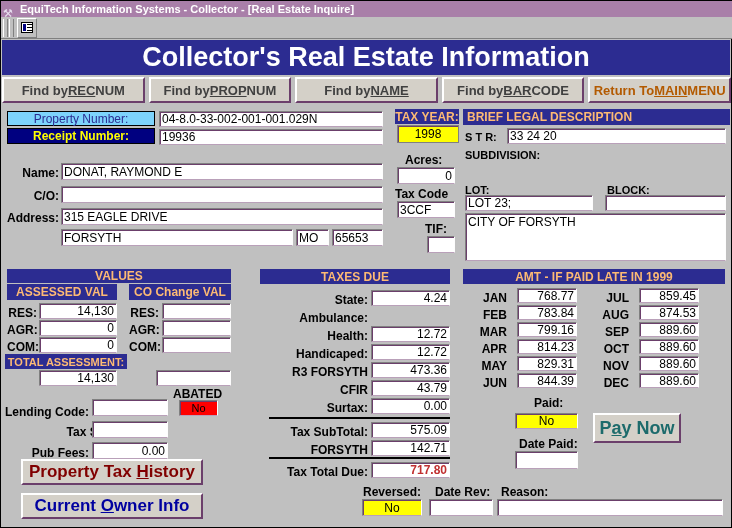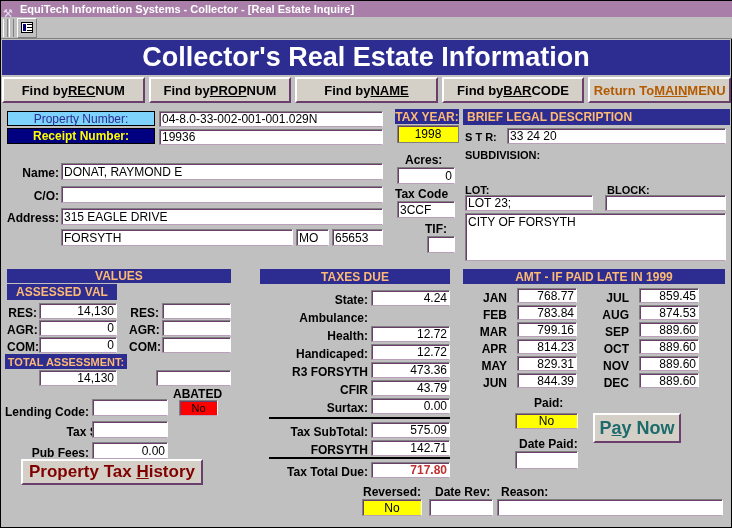--- a/index.html
+++ b/index.html
@@ -42,21 +42,21 @@
           background:#2c2c91;display:flex;align-items:center;justify-content:center;}
   .banner span{color:#fff;font-size:27px;font-weight:bold;letter-spacing:0px;}
 
   
   .findrow{position:absolute;left:1px;top:76px;width:729px;height:26px;
            display:flex;gap:4px;}
   .findbtn{flex:1 1 0;background:#d4d0c8;
            border-top:2px solid #ffffff;border-left:2px solid #ffffff;
            border-right:2px solid #6b3f6b;border-bottom:2px solid #6b3f6b;
            display:flex;align-items:center;justify-content:center;
-           font-size:13px;font-weight:bold;color:#000000;box-sizing:border-box;
+           font-size:13px;font-weight:bold;color:#404040;box-sizing:border-box;
            cursor:default;}
   .findbtn.menu{color:#b35a00;}
   .findbtn u{text-decoration:underline;}
 
   
   .fld{background:#ffffff;border-top:1px solid #808080;border-left:1px solid #808080;
        border-right:1px solid #fdfdfd;border-bottom:1px solid #b9a0b9;
        box-shadow:1px 1px 0 #6b3f6b inset;
        font-size:12px;color:#000;padding:0 2px;box-sizing:border-box;
        display:flex;align-items:center;overflow:hidden;white-space:nowrap;}
@@ -183,20 +183,21 @@
   <div class="smalllbl" style="left:464px;top:183px;">LOT:</div>
   <div class="fld" style="position:absolute;left:464px;top:194px;width:128px;height:16px;">LOT 23;</div>
 
   <div class="smalllbl" style="left:606px;top:183px;">BLOCK:</div>
   <div class="fld" style="position:absolute;left:604px;top:194px;width:121px;height:16px;"></div>
 
   <div class="fld" style="position:absolute;left:464px;top:212px;width:261px;height:48px;align-items:flex-start;padding-top:1px;">CITY OF FORSYTH</div>
 
   <div class="panelhdr" style="left:6px;top:268px;width:224px;height:14px;">VALUES</div>
   <div class="panelhdr" style="left:6px;top:283px;width:110px;height:16px;">ASSESSED  VAL</div>
+  <div class="panelhdr" style="left:128px;top:283px;width:102px;height:16px;">CO Change VAL</div>
 
   <div class="lbl r" style="left:6px;top:305px;width:30px;">RES:</div>
   <div class="fld r" style="position:absolute;left:38px;top:302px;width:78px;height:16px;">14,130</div>
   <div class="lbl r" style="left:128px;top:305px;width:30px;">RES:</div>
   <div class="fld r" style="position:absolute;left:161px;top:302px;width:69px;height:16px;"></div>
 
   <div class="lbl r" style="left:6px;top:322px;width:30px;">AGR:</div>
   <div class="fld r" style="position:absolute;left:38px;top:319px;width:78px;height:16px;">0</div>
   <div class="lbl r" style="left:128px;top:322px;width:30px;">AGR:</div>
   <div class="fld r" style="position:absolute;left:161px;top:319px;width:69px;height:16px;"></div>
@@ -221,20 +222,25 @@
   <div class="fld" style="position:absolute;left:91px;top:420px;width:76px;height:17px;"></div>
 
   <div class="lbl r" style="left:0px;top:445px;width:88px;">Pub Fees:</div>
   <div class="fld r" style="position:absolute;left:91px;top:441px;width:76px;height:17px;">0.00</div>
 
   <div class="btn3d" style="left:20px;top:458px;width:182px;height:26px;font-size:17px;font-weight:bold;">
     <span style="color:#800000">
       <span>Property Tax </span><u>H</u><span>istory</span>
     </span>
   </div>
+  <div class="btn3d" style="left:20px;top:492px;width:182px;height:26px;font-size:17px;font-weight:bold;">
+    <span style="color:#0000a0">
+      <span>Current </span><u>O</u><span>wner Info</span>
+    </span>
+  </div>
 
   <div class="panelhdr" style="left:259px;top:268px;width:190px;height:15px;">TAXES DUE</div>
 
   <div class="lbl r" style="left:259px;top:292px;width:108px;">State:</div>
   <div class="fld r" style="position:absolute;left:370px;top:289px;width:79px;height:16px;">4.24</div>
 
   <div class="lbl r" style="left:259px;top:310px;width:108px;">Ambulance:</div>
   <div class="fld r" style="position:absolute;left:370px;top:307px;width:79px;height:16px;margin-top:36px;">28.26</div>
 
   <div class="lbl r" style="left:259px;top:328px;width:108px;">Health:</div>

